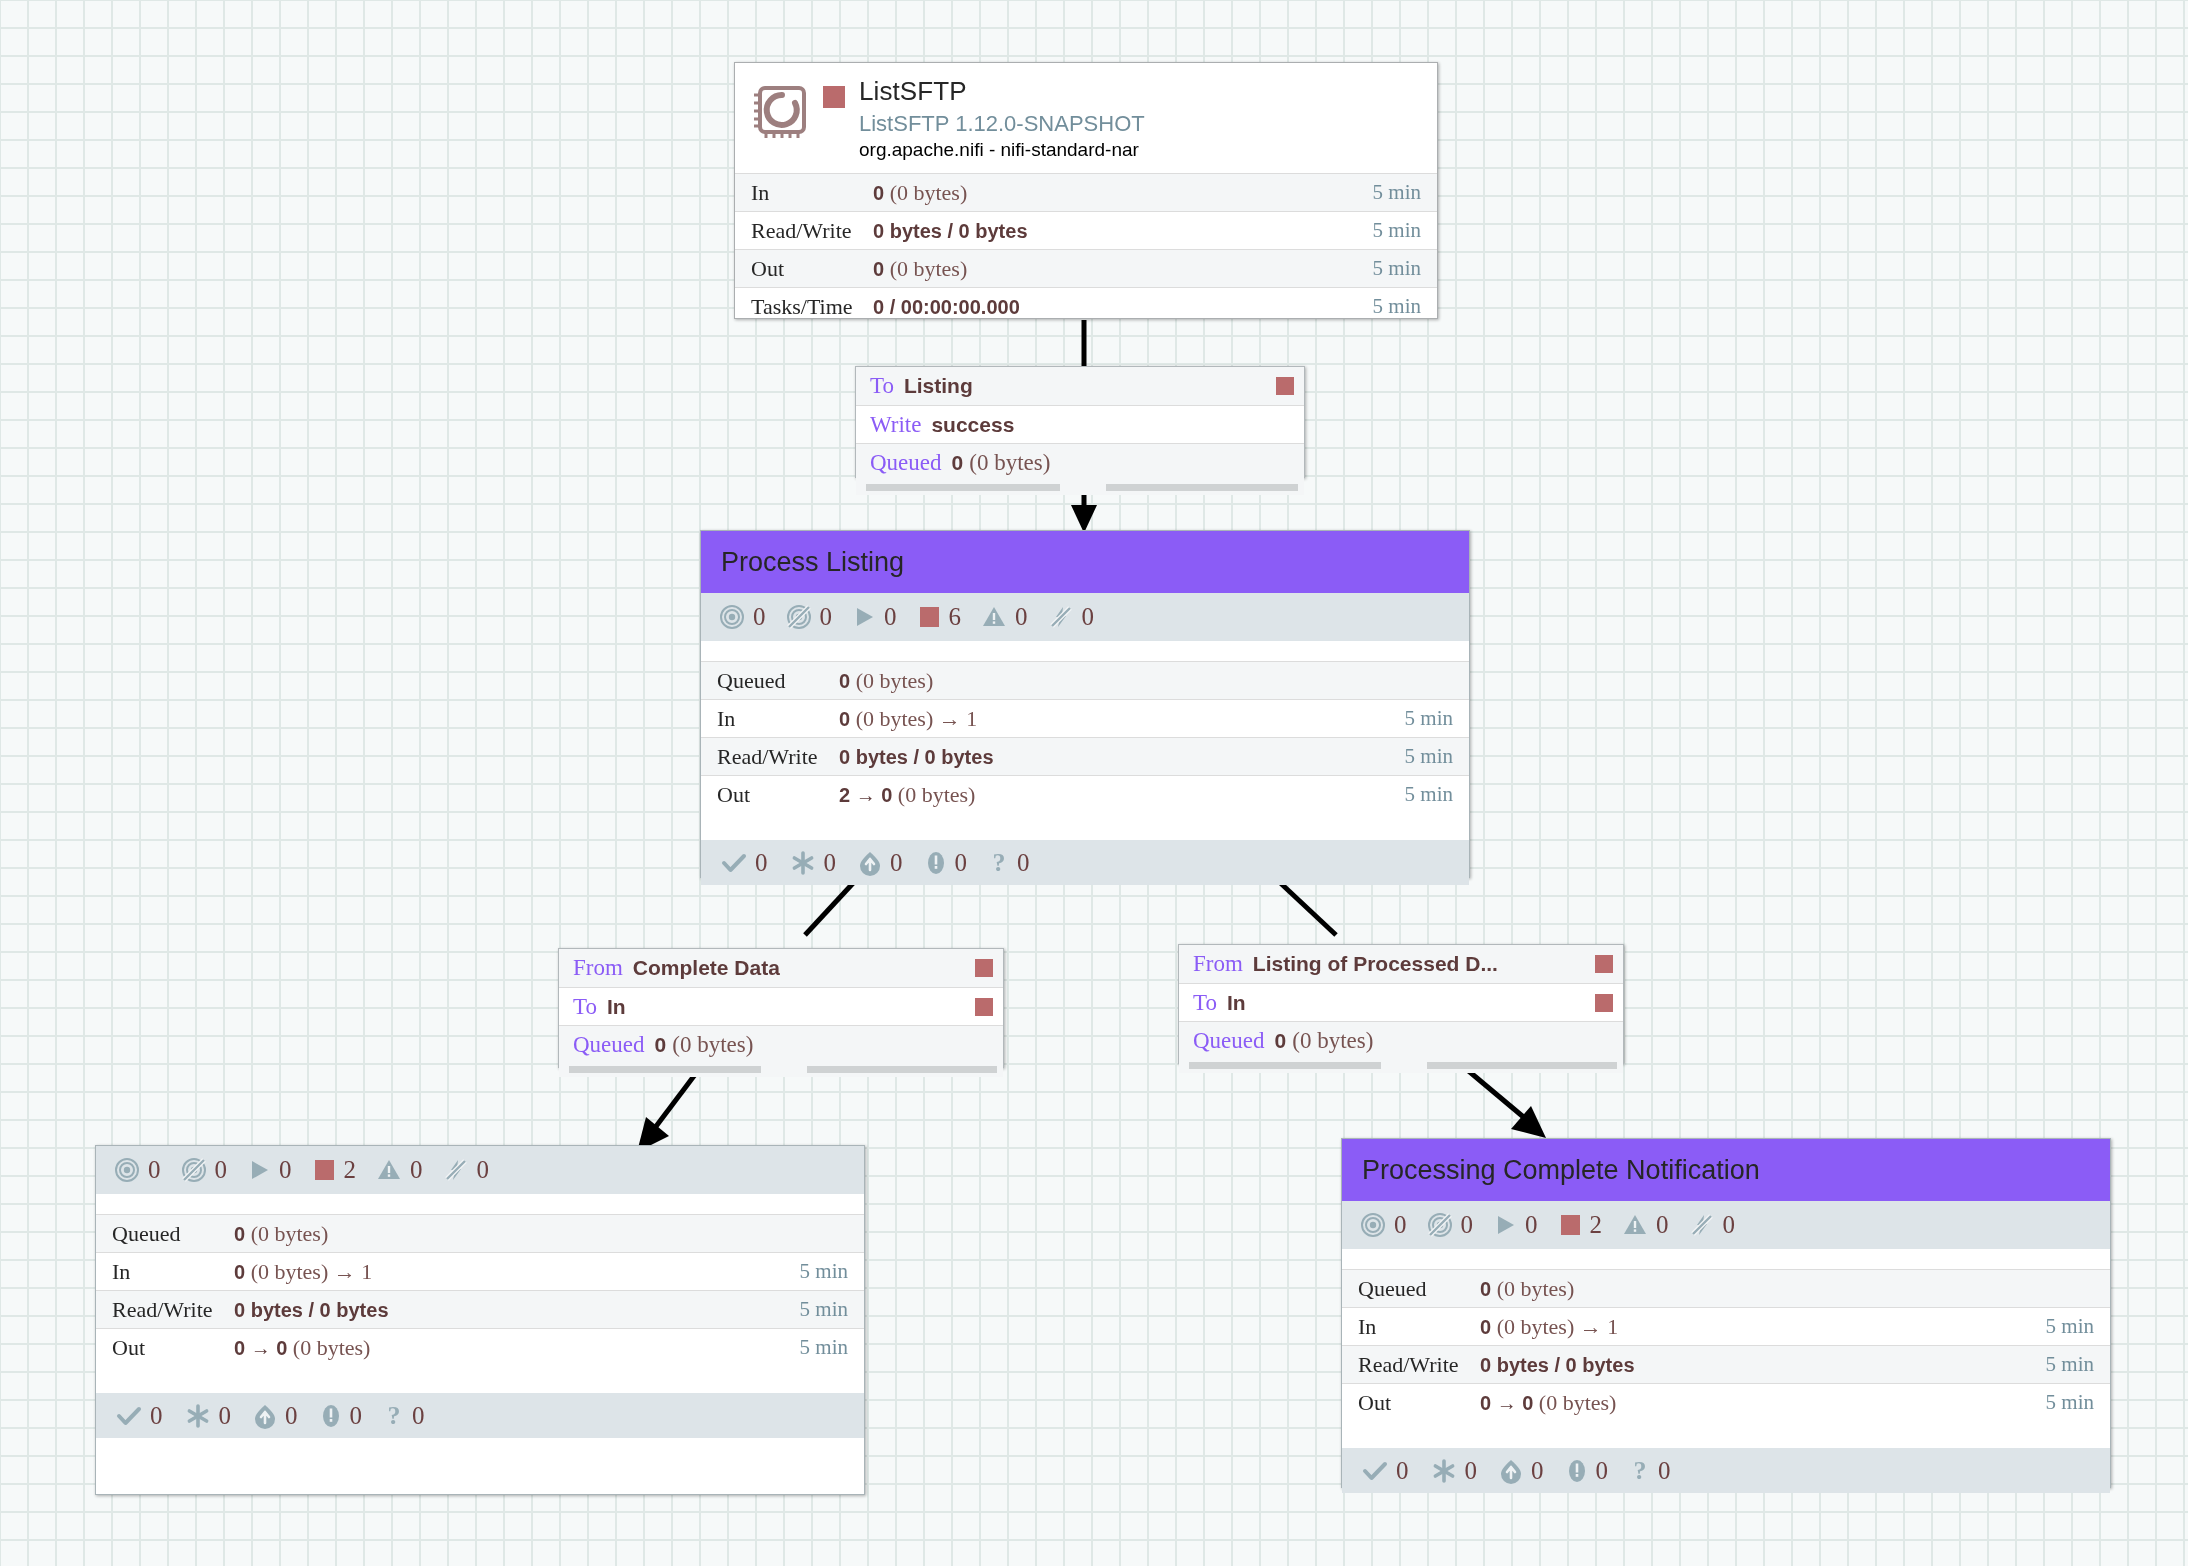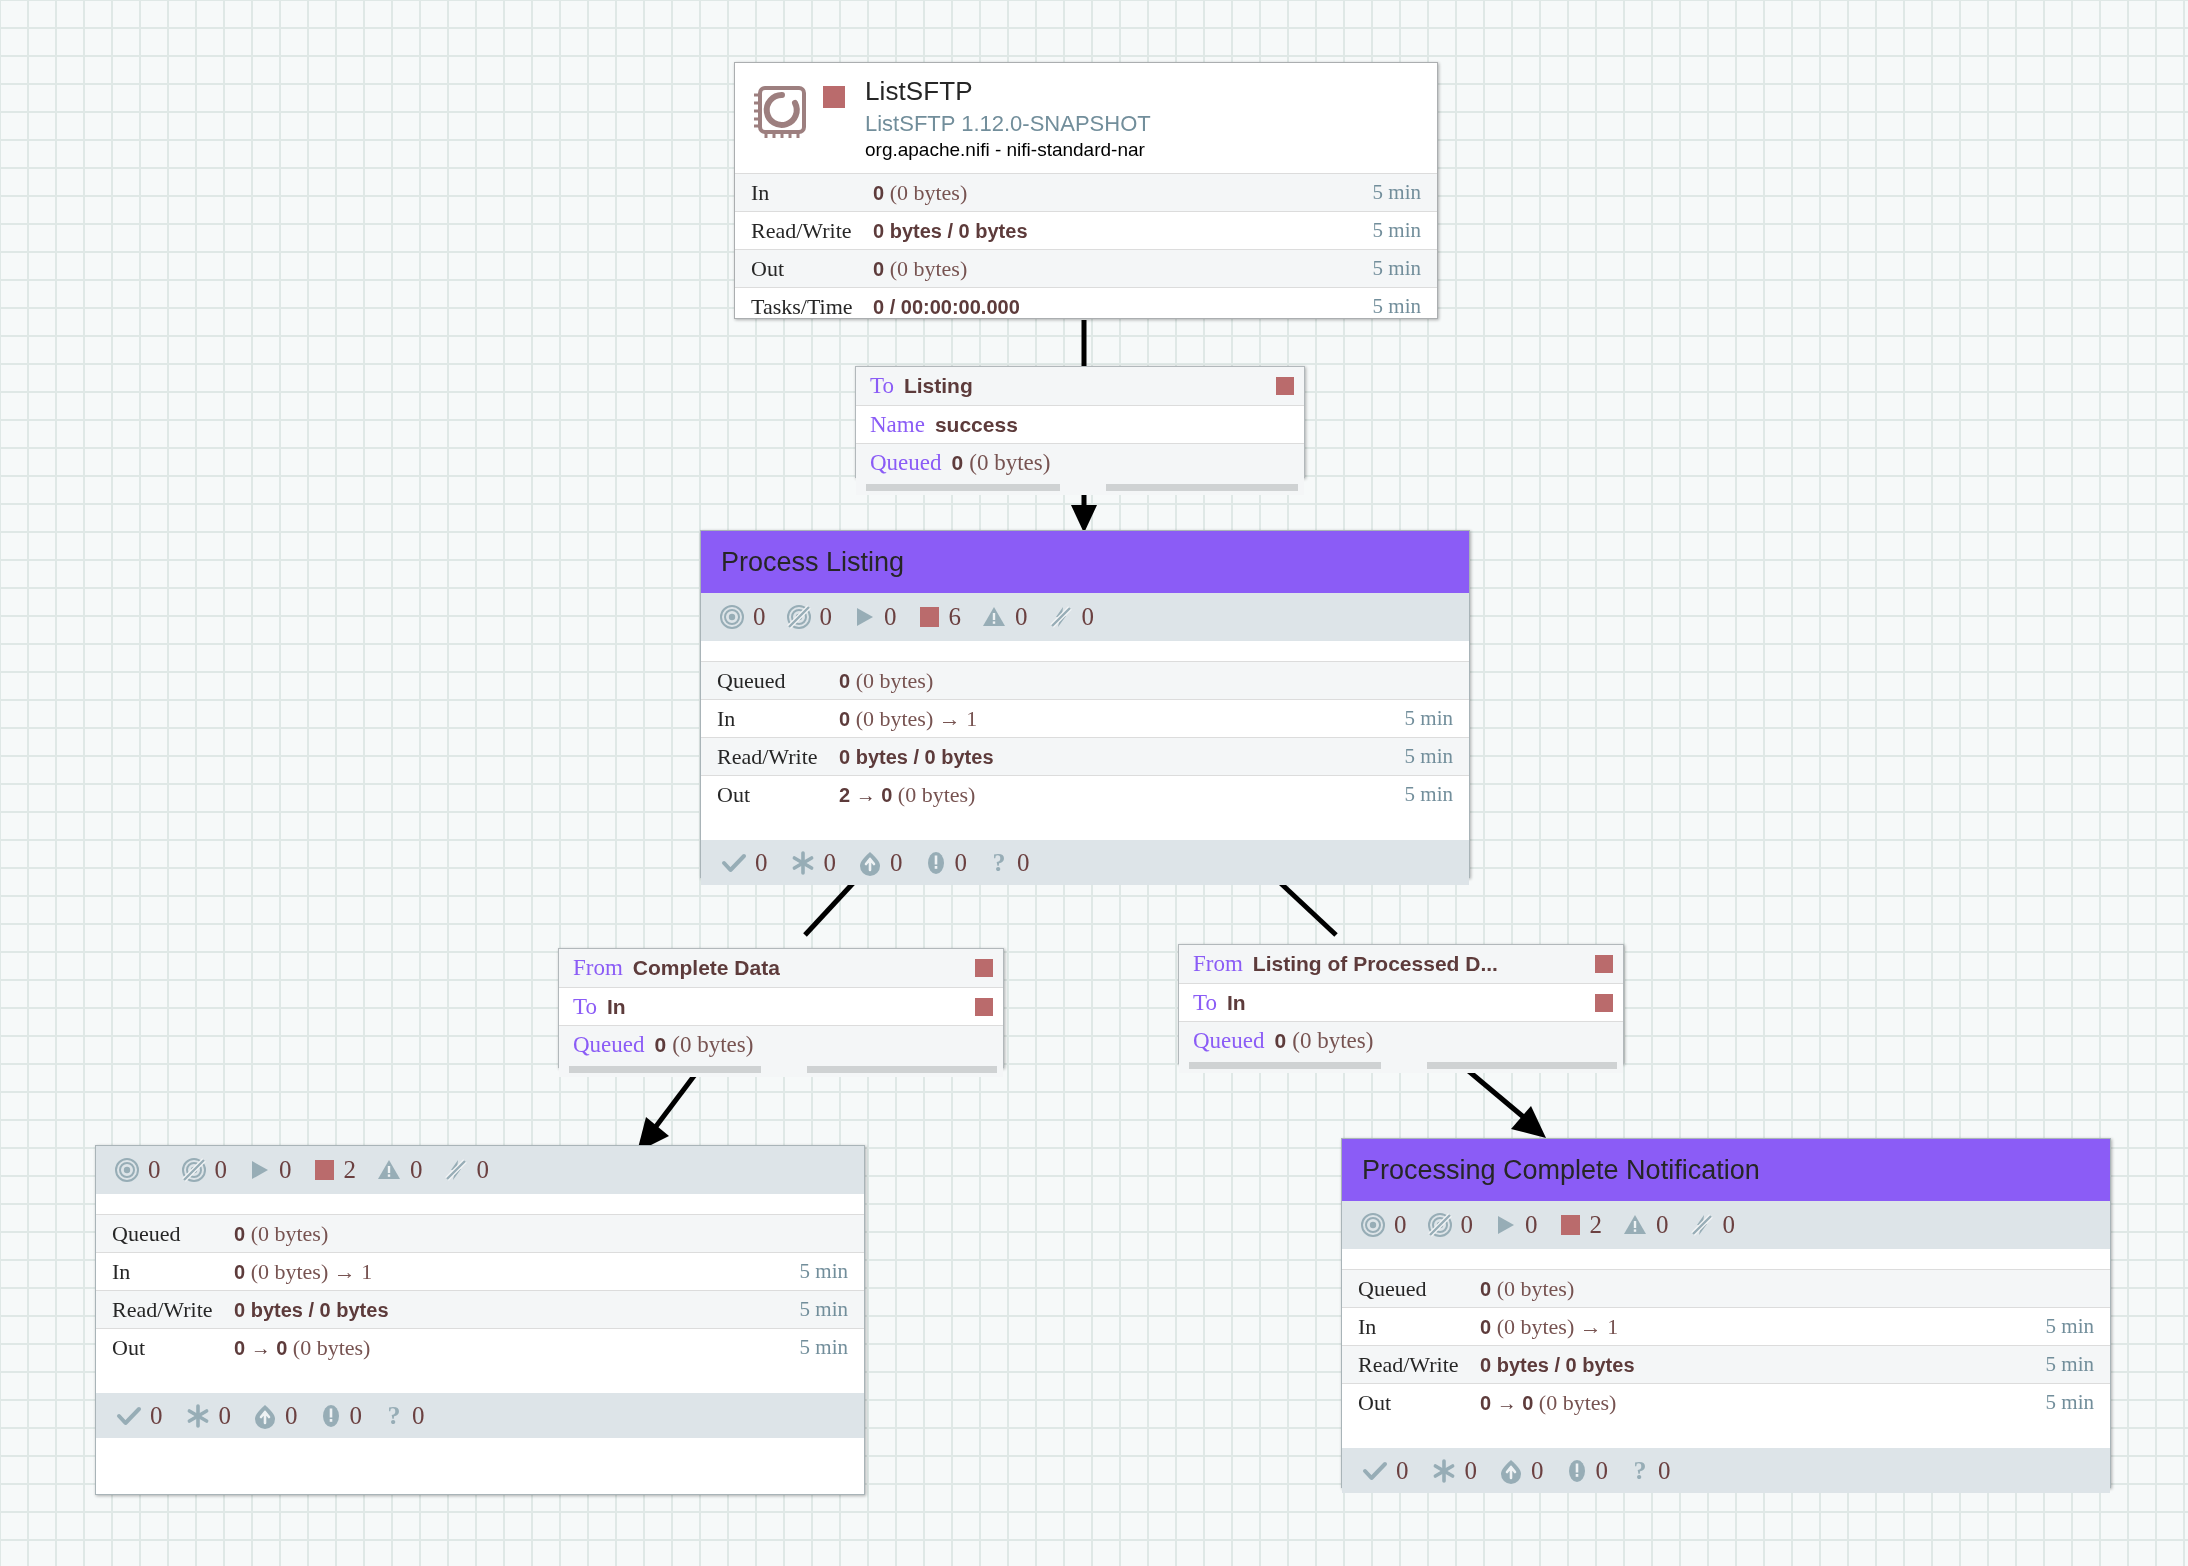--- a/index.html
+++ b/index.html
@@ -21,21 +21,21 @@
 
   
   .node{position:absolute;box-sizing:border-box;
         box-shadow:1px 1px 3px rgba(0,0,0,.30);}
 
   
   .proc{background:#fff;border:1px solid #abaeb0;}
   .proc-head{display:flex;align-items:flex-start;padding:14px 14px 10px 16px;height:110px;box-sizing:border-box;}
   .proc-icon{width:64px;height:64px;flex:0 0 64px;margin-top:4px;}
   .proc-dot{width:22px;height:22px;background:#ba6b6c;margin:9px 14px 0 8px;flex:0 0 22px;}
-  .proc-titles{flex:1 1 auto;min-width:0;line-height:1.15;margin-left:6px;}
+  .proc-titles{flex:1 1 auto;min-width:0;line-height:1.15;}
   .proc-name{font-size:26px;color:#262626;letter-spacing:.1px;}
   .proc-type{font-size:22px;color:#728e9b;margin-top:4px;font-family:"Liberation Sans",sans-serif;}
   .proc-bundle{font-size:19px;color:#000000;margin-top:3px;}
 
   .statrow{display:flex;align-items:center;height:37px;font-size:22px;
            font-family:"Liberation Serif", serif;border-top:1px solid #dcdcdc;}
   .statrow.alt{background:#f4f6f7;}
   .statrow .lbl{width:138px;flex:0 0 138px;padding-left:16px;color:#262626;box-sizing:border-box;}
   .statrow .val{flex:1 1 auto;color:#775351;white-space:nowrap;}
   .statrow .val b{color:#5d3b3b;font-weight:bold;font-family:"Liberation Sans",sans-serif;font-size:20px;}
@@ -146,21 +146,21 @@
   </div>
 
   <div class="node conn" style="left:855px;top:366px;width:450px;height:112px;">
     <div id="conn0-rows">
         <div class="conn-row sh">
           <span class="k">To</span>
           <span class="v">Listing</span>
           <span class="sq"></span>
         </div>
         <div class="conn-row conn-div">
-          <span class="k">Name</span>
+          <span class="k">Write</span>
           <span class="v">success</span>
         </div>
       </div>
     <div class="conn-row sh conn-div">
       <span class="k">Queued</span>
       <span class="v">0</span>
       <span class="gray">(0 bytes)</span>
     </div>
     <div class="conn-bars">
       <i style="left:10px;width:194px;"></i>

